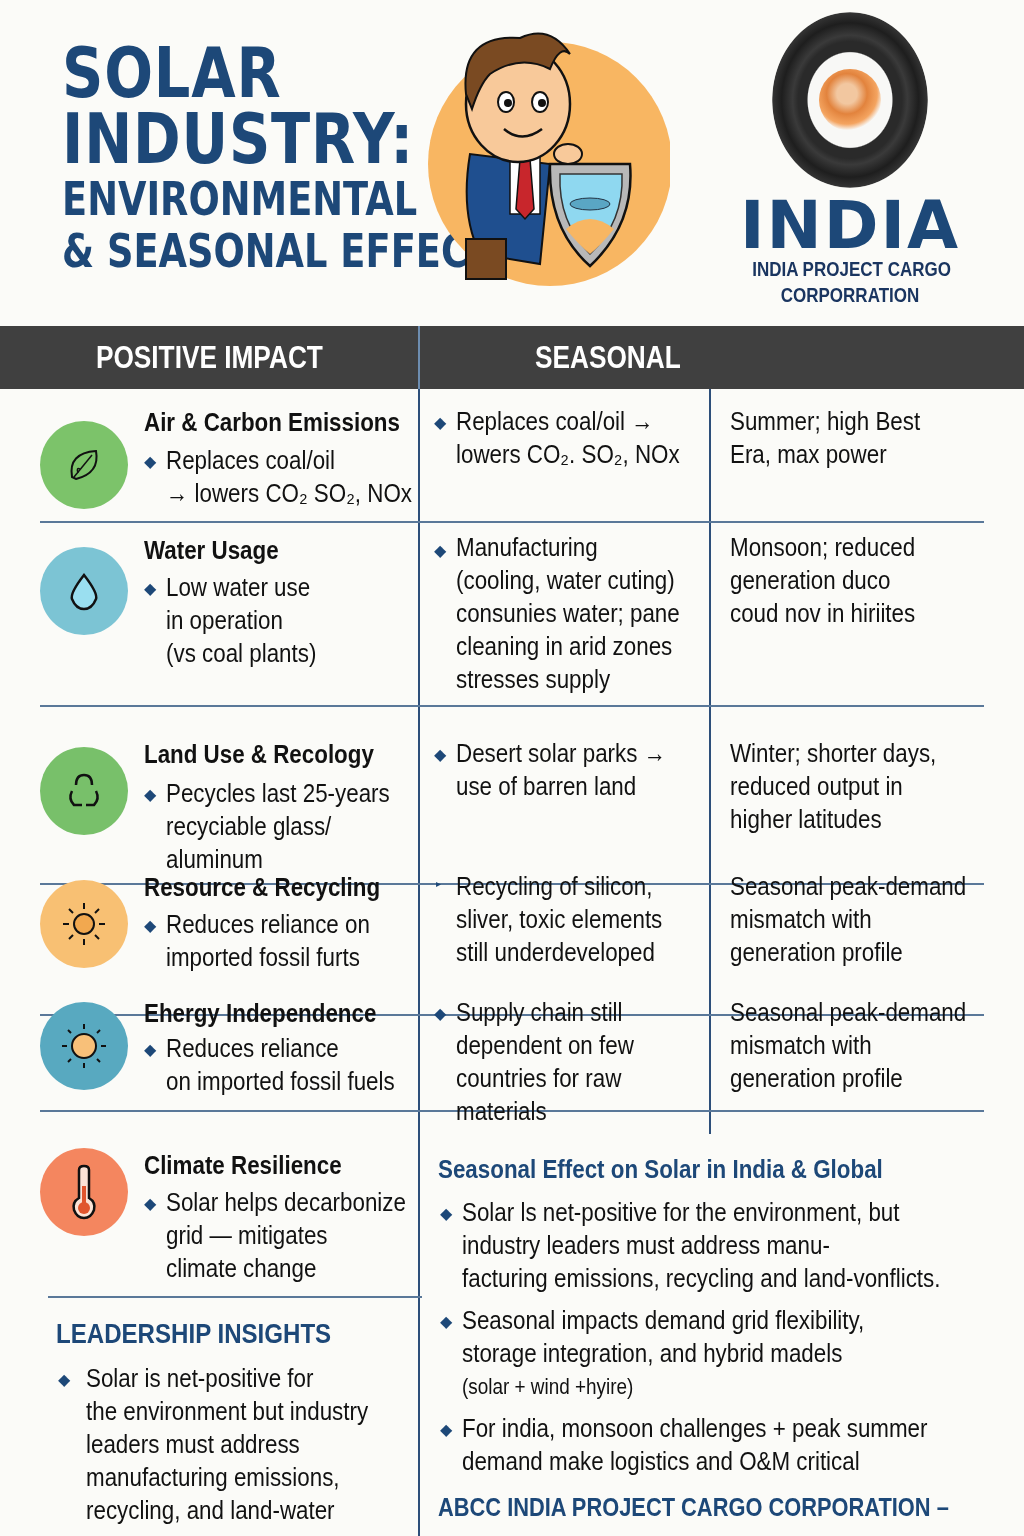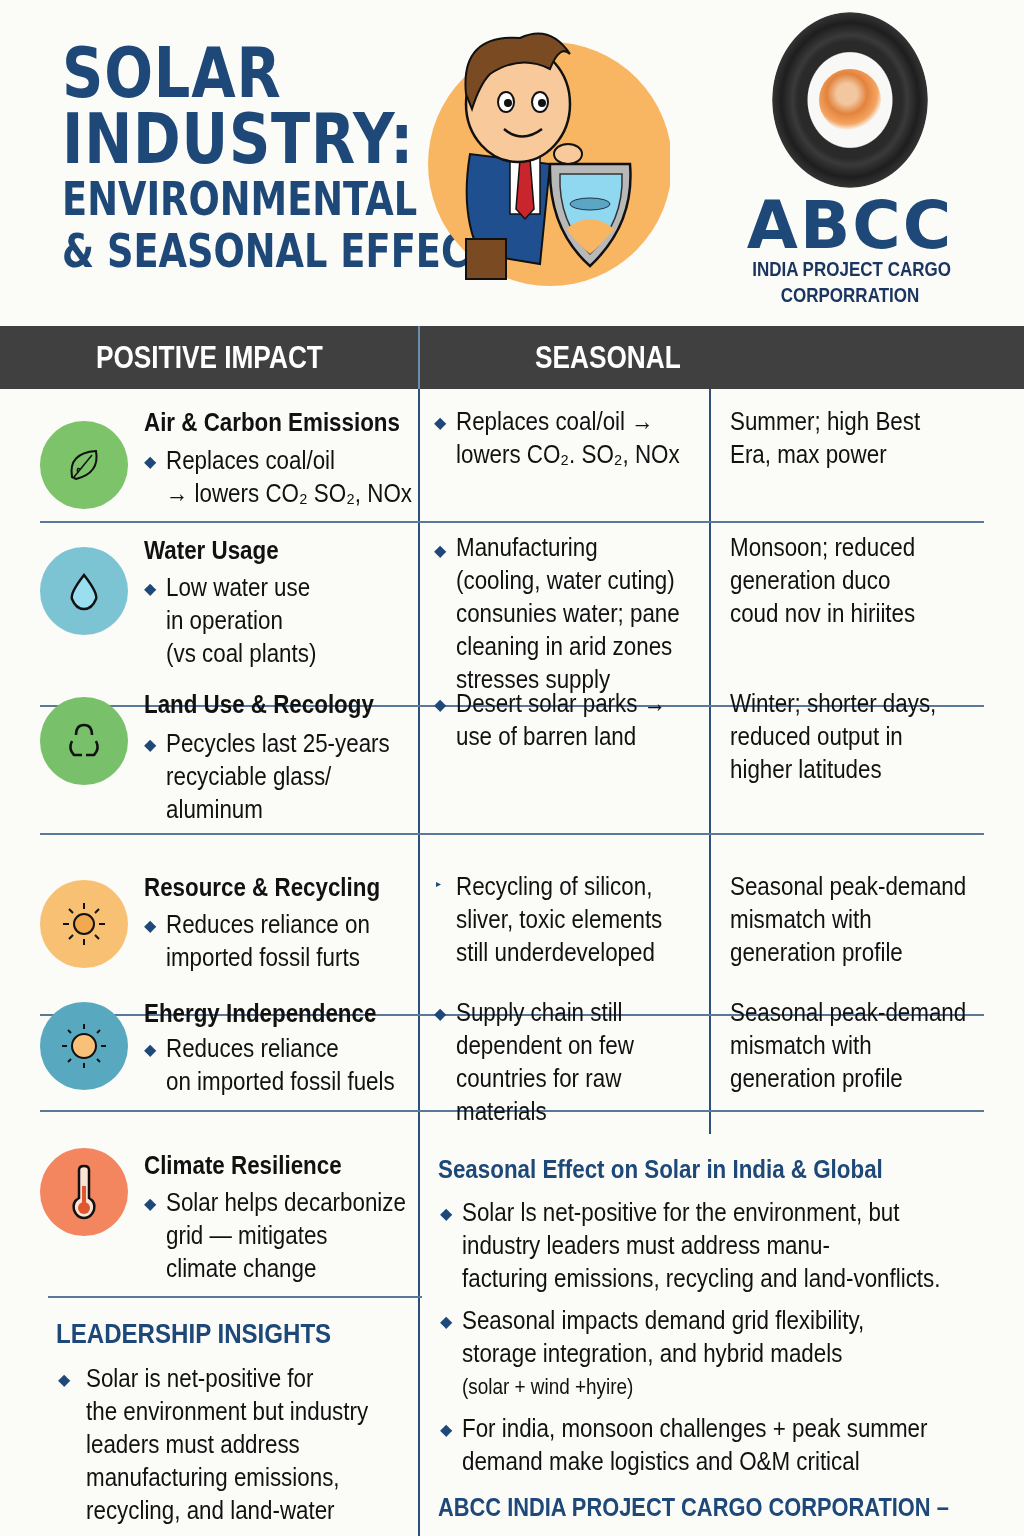--- a/index.html
+++ b/index.html
@@ -77,21 +77,21 @@
     <ellipse cx="190" cy="190" rx="20" ry="6" fill="#5aa6c4" stroke="#234" stroke-width="1"></ellipse>
 
     <ellipse cx="168" cy="140" rx="14" ry="10" fill="#f8c99a" stroke="#111" stroke-width="2"></ellipse>
   </svg>
 </div>
 
 <div class="logo">
   <div class="tire">
     <div class="core"></div>
   </div>
-  <div class="abcc">ABCC</div>
+  <div class="abcc">INDIA</div>
   <div class="abcc-sub">INDIA PROJECT CARGO</div>
   <div class="abcc-sub">CORPORRATION</div>
 </div>
 
 <div class="thead">
   <div class="th th1">
       <span>POSITIVE IMPACT</span>
     </div>
   <div class="th th3">
       <span>SEASONAL</span>
@@ -148,21 +148,21 @@
       <div>cleaning in arid zones</div>
       <div>stresses supply</div>
   </div>
   <div class="bullet-text c3" style="top:8px;">
     <div>Monsoon; reduced</div>
       <div>generation duco</div>
       <div>coud nov in hiriites</div>
   </div>
 </div>
 
-<div class="row" style="top:677px; height:158px;">
+<div class="row" style="top:727px; height:158px;">
   <div class="icon-circle" style="top:20px; background:#78c06a;">
     <svg width="48" height="48" viewBox="0 0 48 48">
         <path d="M16 18 Q16 8 24 8 Q32 8 32 18" fill="none" stroke="#111" stroke-width="2.5"></path>
         <path d="M12 24 Q8 32 14 38 L22 38" fill="none" stroke="#111" stroke-width="2.5"></path>
         <path d="M36 24 Q40 32 34 38 L26 38" fill="none" stroke="#111" stroke-width="2.5"></path>
       </svg>
   </div>
   <div class="cell-title" style="top:12px;">Land Use &amp; Recology</div>
   <span class="diamond" style="left:104px; top:58px;">◆</span>
   <div class="bullet-text c1" style="top:50px;">

